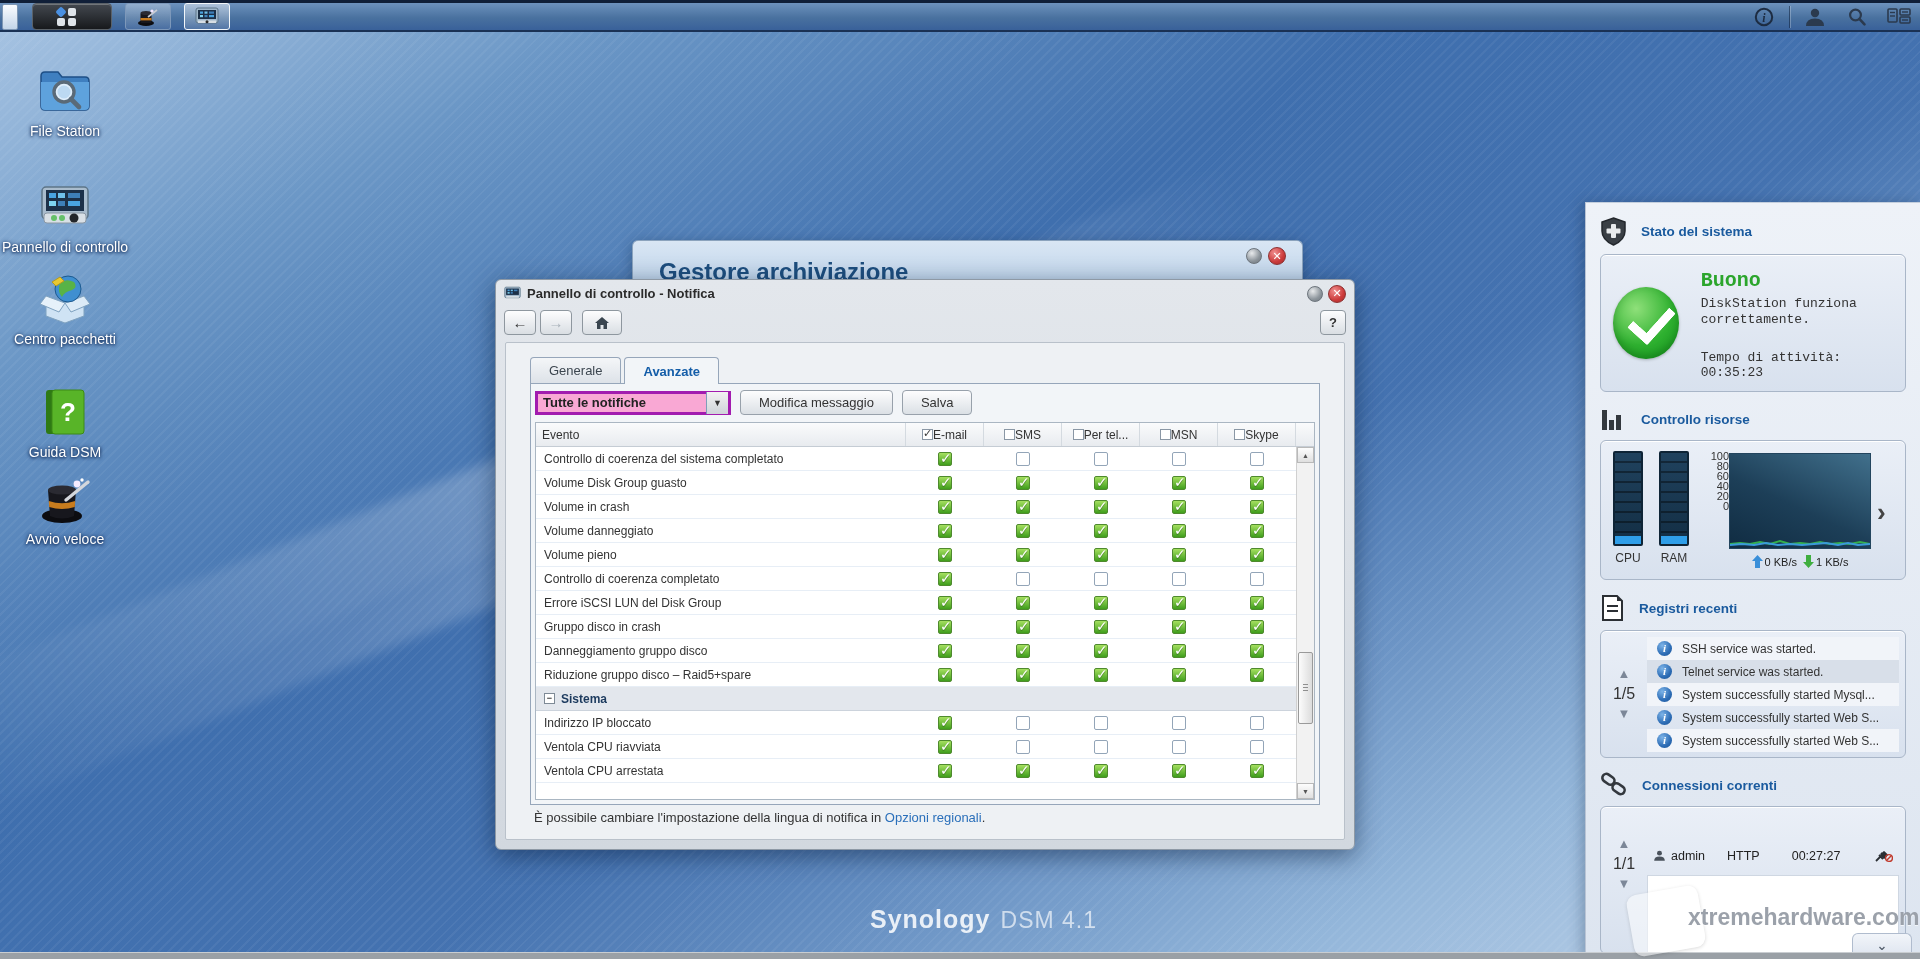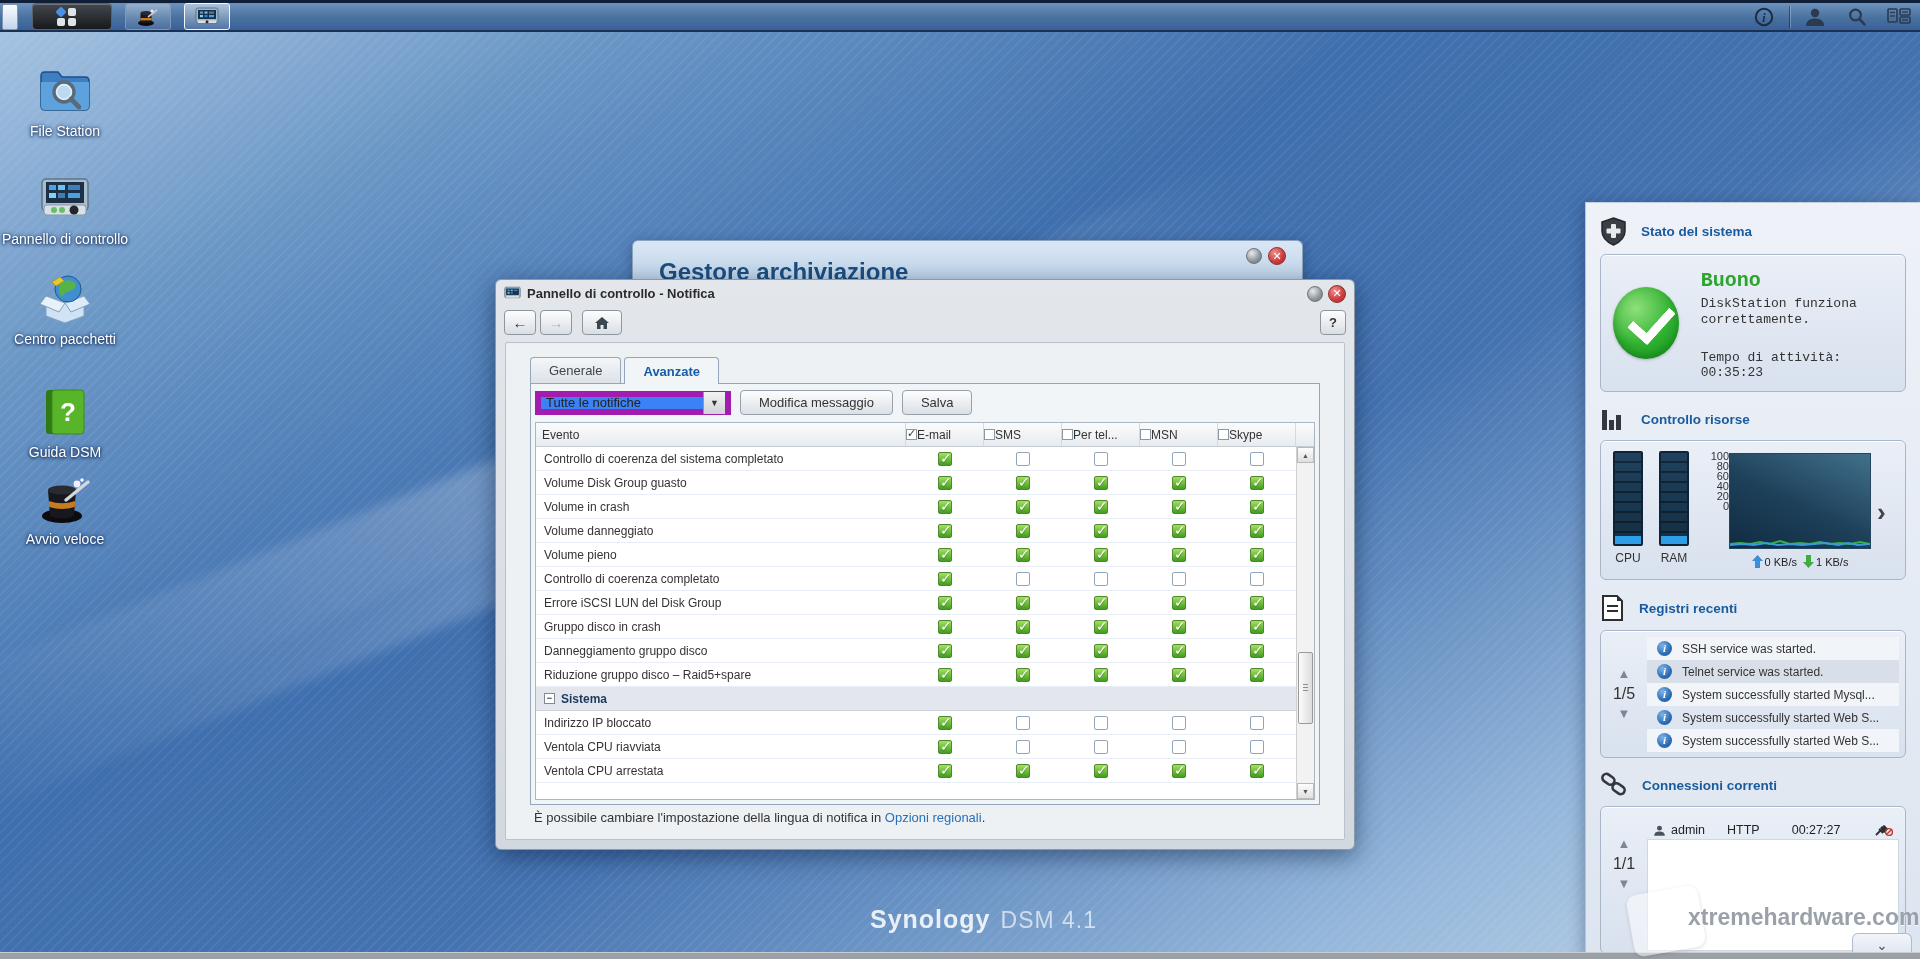--- a/index.html
+++ b/index.html
@@ -69,33 +69,33 @@
 
   .tabs { position:absolute; left:24px; top:14px; display:flex; }
   .tab { height:26px; padding:0 18px; display:flex; align-items:center; font-size:13px; color:#3c464f;
     border:1px solid #96a6ba; border-bottom:none; border-radius:4px 4px 0 0; margin-right:3px;
     background:linear-gradient(#f4f6f8,#dde2e8); position:relative; z-index:1; }
   .tab.active { background:#f2f5f8; color:#145da8; font-weight:bold; z-index:3; height:27px; }
 
   .tab-panel { position:absolute; left:24px; right:24px; top:40px; height:422px;
     border:1px solid #96a6ba; background:#f2f5f8; z-index:2; }
   .tp-toolbar { display:flex; align-items:center; padding:6px 4px 5px 4px; }
-  .selectbox { width:196px; height:24px; border:6px solid #a21caf; background:#3b82f6; display:flex; align-items:center; }
+  .selectbox { width:196px; height:24px; border:3px solid #a21caf; background:#f9a8d4; display:flex; align-items:center;font-weight:bold; }
   .selectbox .sel-text { flex:1; font-size:13px; color:#222; padding-left:5px; }
   .selectbox .sel-arrow { width:22px; height:22px; border-left:1px solid #7f9db9;
     background:linear-gradient(#f2f2f2,#cfd4d9); display:flex; align-items:center; justify-content:center;
     font-size:9px; color:#333; }
   .tool-btn { height:25px; border:1px solid #98a1ab; border-radius:4px; background:linear-gradient(#fdfdfe,#dbe0e5);
     font-size:13px; color:#333; padding:0 18px; margin-left:9px; display:flex; align-items:center; }
 
   .table-wrap { position:absolute; left:4px; right:4px; top:38px; bottom:4px; border:1px solid #aab6c2; background:#fff; }
   .thead { display:grid; grid-template-columns:1fr 78px 78px 78px 78px 78px 18px; height:24px;
     background:linear-gradient(#fafbfc,#e8ebef); border-bottom:1px solid #c5ccd4; }
   .thead .th { display:flex; align-items:center; font-size:12px; color:#333; border-right:1px solid #d4dae0; padding-left:6px; }
-  .thead .th.ch { padding-left:0; }
+  .thead .th.ch { justify-content:center; padding-left:0; }
   .thead .th:last-child { border-right:none; }
   .tbody { position:absolute; left:0; right:18px; top:24px; bottom:0; overflow:hidden; }
   .trow { display:grid; grid-template-columns:1fr 78px 78px 78px 78px 78px; height:24px;
     border-bottom:1px solid #e7eef6; align-items:center; }
   .trow .ev { font-size:12px; color:#333; padding-left:8px; white-space:nowrap; overflow:hidden; }
   .trow .cc { display:flex; justify-content:center; }
   .trow.section { background:#e3e7ed; border-bottom:1px solid #ccd3dc; }
   .trow.section .ev { font-weight:bold; color:#1c3a5e; display:flex; align-items:center; gap:6px; }
   .collapse-box { width:11px; height:11px; border:1px solid #7e8a96; background:#fff; font-size:9px; line-height:9px;
     text-align:center; color:#333; }
@@ -161,21 +161,21 @@
   .log-row { height:23px; display:flex; align-items:center; gap:10px; padding-left:10px; font-size:12px; color:#333; }
   .log-row:nth-child(odd) { background:#f1f4f9; }
   .log-row.hl { background:#d8dfe9; }
   .info-dot { width:15px; height:15px; border-radius:50%; flex:0 0 15px;
     background:radial-gradient(circle at 35% 30%, #7db4e8, #2c6cb5 60%, #1c5496);
     color:#fff; font-size:11px; font-weight:bold; font-style:italic; text-align:center; line-height:15px;
     font-family:"Liberation Serif","DejaVu Serif",serif; }
 
   .conn-panel { height:148px; padding:6px 6px 6px 0; display:flex; }
   .conn-main { flex:1; }
-  .conn-row { height:24px; display:flex; align-items:flex-end; font-size:12.5px; color:#222; padding:0 6px; }
+  .conn-row { height:24px; display:flex; align-items:flex-start; font-size:12.5px; color:#222; padding:0 6px;margin-top:36px; }
   .conn-list { background:#fff; border:1px solid #cfd7e2; height:112px; margin-top:2px; }
 
   .sb-collapse { position:absolute; right:8px; bottom:2px; width:60px; height:24px; border:1px solid #b0bcce; border-bottom:none;
     border-radius:6px 6px 0 0; background:linear-gradient(#f2f5fa,#dde4ef); display:flex; align-items:center; justify-content:center;
     color:#55606e; font-size:13px; font-weight:bold; }
 
   
   .syno-mark { position:absolute; left:870px; top:905px; color:rgba(255,255,255,.85); font-size:25px; letter-spacing:1px; }
   .syno-mark b { font-weight:bold; }
   .syno-mark .dsm { color:rgba(255,255,255,.65); margin-left:10px; font-size:23px; }
@@ -284,21 +284,21 @@
         <svg width="54" height="46" viewBox="0 0 54 46">
           <path d="M3 8 Q3 4 7 4 H20 L24 9 H47 Q51 9 51 13 V38 Q51 42 47 42 H7 Q3 42 3 38 Z" fill="#3f7fc0" stroke="#1e4f86" stroke-width="1.5"></path>
           <path d="M3 14 H51 V38 Q51 42 47 42 H7 Q3 42 3 38 Z" fill="#5ea2dd"></path>
           <circle cx="26" cy="24" r="10" fill="#dfeefb" stroke="#5a6a78" stroke-width="3.4"></circle>
           <circle cx="26" cy="24" r="6.5" fill="#bcd9f2"></circle>
           <line x1="33" y1="31" x2="41" y2="39" stroke="#5a6a78" stroke-width="4.6" stroke-linecap="round"></line>
         </svg>
       </div>
       <div class="dlabel">File Station</div>
     </div>
-    <div class="desk-icon" style="top: 172px;">
+    <div class="desk-icon" style="top: 180px;">
       <div class="dicon">
         <svg width="54" height="44" viewBox="0 0 54 44">
           <rect x="4" y="2" width="46" height="32" rx="4" fill="#a9bccd" stroke="#5d7588" stroke-width="1.5"></rect>
           <rect x="8" y="5" width="38" height="21" fill="#1c3048"></rect>
           <rect x="11" y="8" width="7" height="5" fill="#49a3e0"></rect>
           <rect x="20" y="8" width="7" height="5" fill="#6fc0ea"></rect>
           <rect x="30" y="8" width="12" height="5" fill="#3e7fb8"></rect>
           <rect x="11" y="16" width="7" height="5" fill="#7ed3f0"></rect>
           <rect x="20" y="16" width="7" height="5" fill="#3e7fb8"></rect>
           <rect x="30" y="16" width="12" height="5" fill="#49a3e0"></rect>

